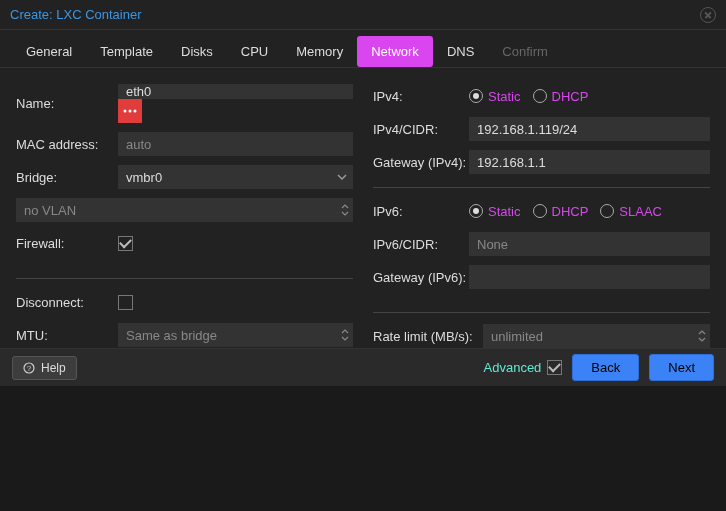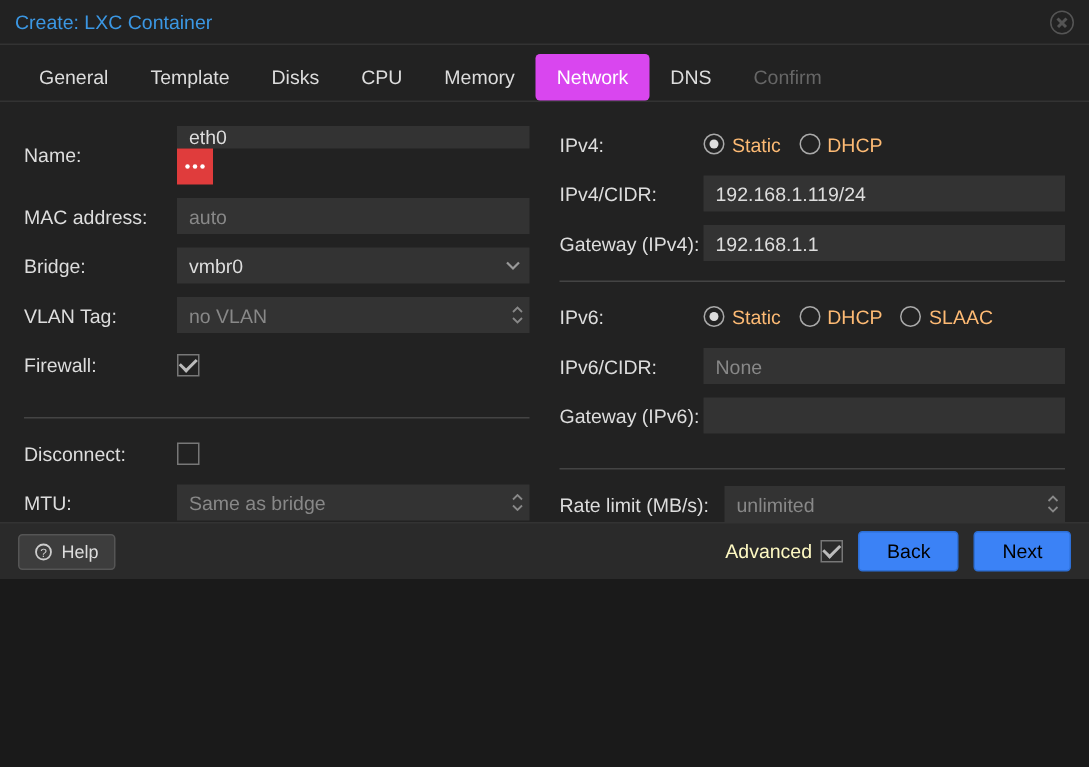--- a/index.html
+++ b/index.html
@@ -38,29 +38,29 @@
   .spinner { position: absolute; right: 4px; top: 50%; transform: translateY(-50%); display: flex; flex-direction: column; gap: 2px; pointer-events: none; }
   .spinner svg { width: 8px; height: 5px; display: block; }
 
   .checkbox { width: 15px; height: 15px; border: 1px solid #777; background: transparent; display: flex; align-items: center; justify-content: center; cursor: pointer; }
   .checkbox.checked::after { content: ""; width: 9px; height: 5px; border-left: 2px solid #bbb; border-bottom: 2px solid #bbb; transform: rotate(-45deg) translate(1px, -1px); }
 
   .radio-group { display: flex; align-items: center; gap: 12px; }
   .radio { display: flex; align-items: center; gap: 5px; cursor: pointer; }
   .radio-circle { width: 14px; height: 14px; border: 1.5px solid #aaa; border-radius: 50%; display: flex; align-items: center; justify-content: center; }
   .radio.selected .radio-circle::after { content: ""; width: 6px; height: 6px; background: #ddd; border-radius: 50%; }
-  .radio-label { color: #fdba74; font-size: 13px; }
+  .radio-label { color: #d946ef; font-size: 13px; }
 
   .sep { height: 1px; background: #444; margin: 4px 0 2px 0; }
 
   .footer { height: 42px; border-top: 1px solid #333; display: flex; align-items: center; justify-content: space-between; padding: 0 12px; background: #2a2a2a; }
   .help-btn { display: flex; align-items: center; gap: 6px; background: #3d3d3d; border: 1px solid #555; color: #ddd; font-size: 12px; padding: 4px 10px; border-radius: 3px; cursor: pointer; }
   .help-btn svg { width: 12px; height: 12px; }
   .footer-right { display: flex; align-items: center; gap: 10px; }
-  .adv { display: flex; align-items: center; gap: 6px; color: #fef9c3; font-size: 13px; cursor: pointer; }
+  .adv { display: flex; align-items: center; gap: 6px; color: #5eead4; font-size: 13px; cursor: pointer; }
   .btn { background: #3b82f6; color: #000000; border: 1px solid #2d6fd6; font-size: 13px; padding: 5px 18px; border-radius: 3px; cursor: pointer; }
 
   .col-right .label { width: 96px; }
 </style>
 </head>
 <body>
 
 <div class="window">
   <div class="titlebar">
     <div class="title">Create: LXC Container</div>
@@ -103,21 +103,20 @@
         <div class="field select">
           <input class="input" value="vmbr0" style="">
           <span class="chev">
               <svg viewBox="0 0 10 10">
                 <path d="M1 3 L5 7 L9 3" stroke="#999" stroke-width="1.5" fill="none"></path>
               </svg>
             </span>
         </div>
       </div>
       <div class="row">
-        <div class="label">VLAN Tag:</div>
         <div class="field select">
           <input class="input" placeholder="no VLAN" style="">
           <span class="spinner">
             <svg viewBox="0 0 8 5">
                 <path d="M1 4 L4 1 L7 4" stroke="#888" stroke-width="1.2" fill="none"></path>
               </svg>
             <svg viewBox="0 0 8 5">
                 <path d="M1 1 L4 4 L7 1" stroke="#888" stroke-width="1.2" fill="none"></path>
               </svg>
           </span>

